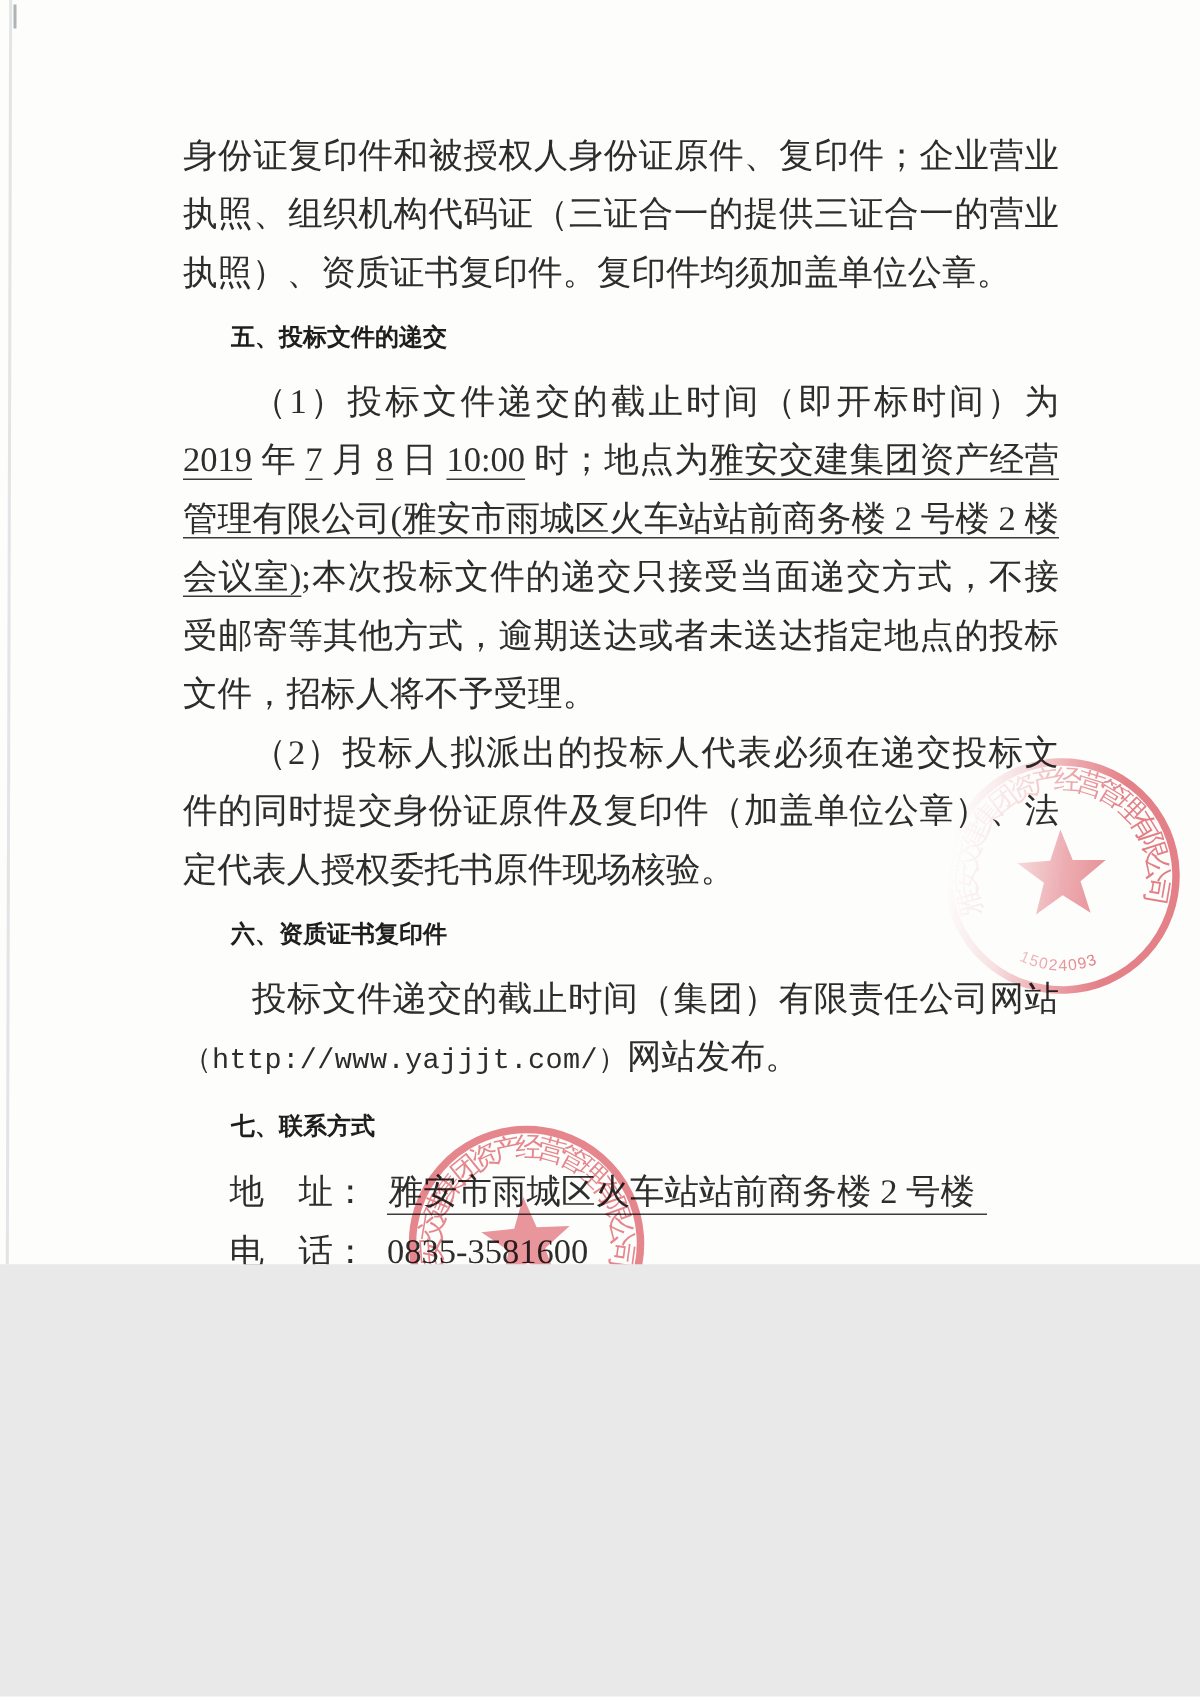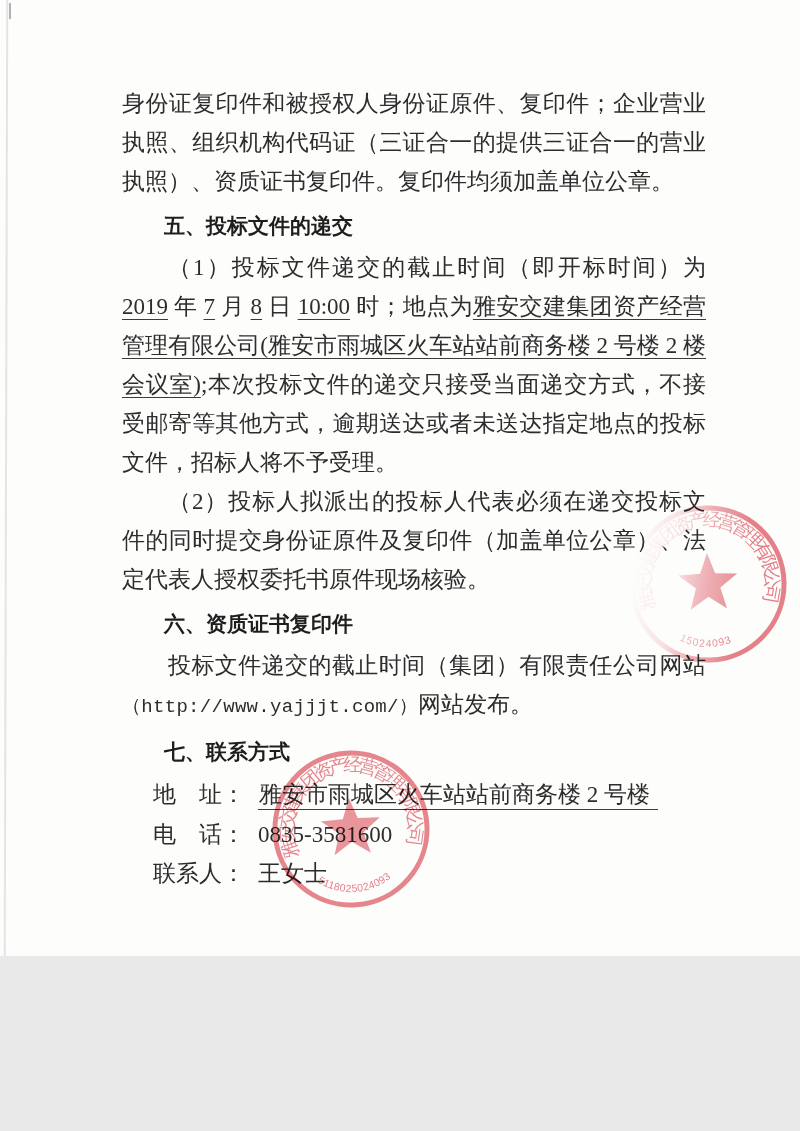--- a/index.html
+++ b/index.html
@@ -1,34 +1,34 @@
 <!DOCTYPE html>
 <html><head>
 <meta charset="utf-8">
 <style>
   html,body{margin:0;padding:0;background:#e9e9e9;}
   .page{
-    position:relative;width:800px;height:956px;margin:0 auto;
+    position:relative;width:800px;height:843px;margin:0 auto;
     background:#fdfdfc;overflow:hidden;
     font-family:"Liberation Serif","DejaVu Serif",serif;
     color:#2d2d2d;
   }
   .edge-line{position:absolute;left:5px;top:0;width:2px;height:100%;
     background:#cdd0d2;opacity:.55;transform:rotate(.15deg);}
   .edge-tick{position:absolute;left:9px;top:3px;width:2px;height:16px;
     background:#9aa0a4;opacity:.8;}
   .content{
     position:absolute;left:122px;top:84px;width:584px;
     font-size:23px;line-height:39px;text-align:justify;
   }
   .content p{margin:0;text-indent:2em;}
   .content p.cont{text-indent:0;}
   .heading{
     font-family:"Liberation Sans","DejaVu Sans",sans-serif;
-    font-size:21px;line-height:41px;font-weight:700;color:#1e1e1e;
+    font-size:16px;line-height:41px;font-weight:700;color:#1e1e1e;
     margin:4px 0 2px 0;text-indent:2em;
   }
   .u{
     text-decoration:underline;
     text-underline-offset:5px;
     text-decoration-thickness:1.4px;
     text-decoration-color:#3a3a3a;
   }
   .mono{font-family:"Liberation Mono","DejaVu Sans Mono",monospace;
     font-size:19px;letter-spacing:.3px;}

